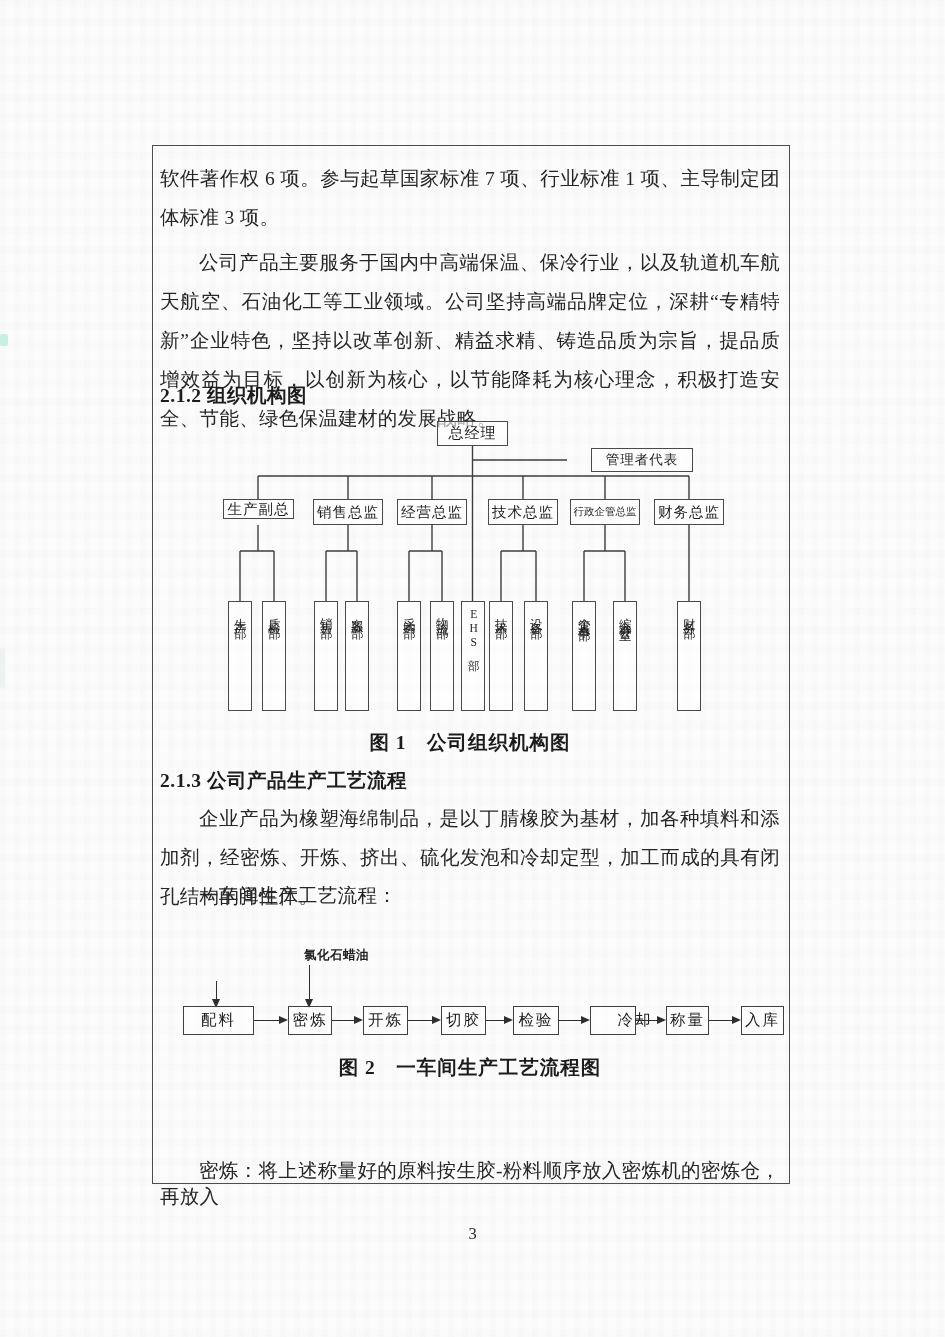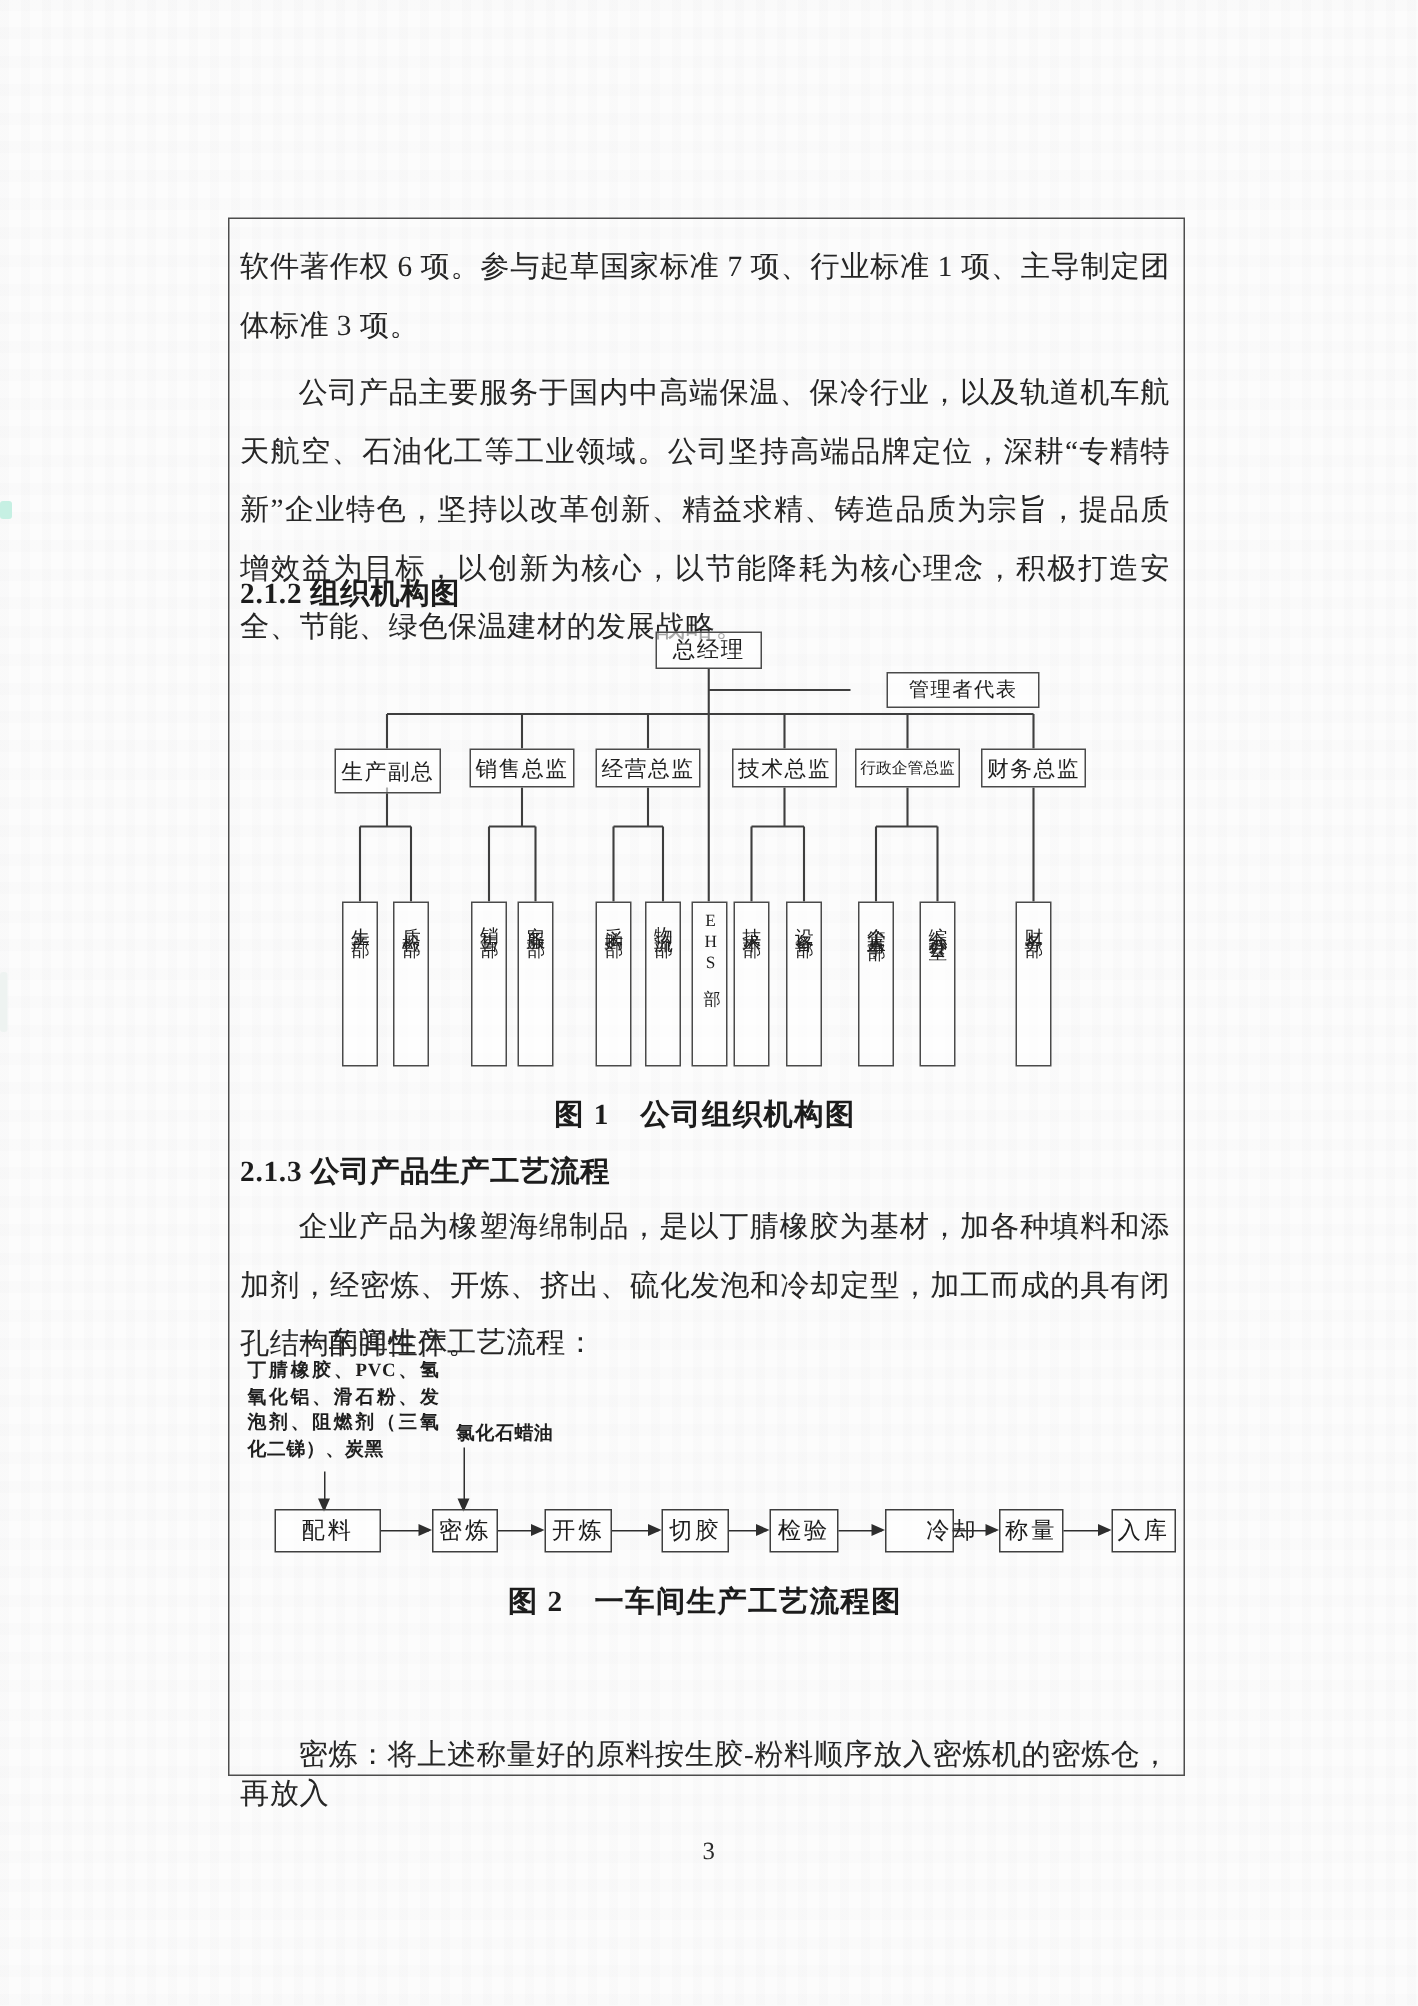--- a/index.html
+++ b/index.html
@@ -101,21 +101,21 @@
                  M188 109 V135 M166 135 H197 M166 135 V185 M197 135 V185
                  M272 109 V135 M249 135 H282 M249 135 V185 M282 135 V185
                  M363 109 V135 M341 135 H376 M341 135 V185 M376 135 V185
                  M445 109 V135 M424 135 H465 M424 135 V185 M465 135 V185
                  M529 109 V185" fill="none" stroke="#3e3e3e" stroke-width="1.4"></path>
       </svg>
 
       <div class="obox h" style="left:277px;top:5px;width:71px;height:25px;font-size:15px;">总经理</div>
       <div class="obox h" style="left:407px;top:32px;width:102px;height:24px;font-size:13.5px;margin-left:24px;">管理者代表</div>
 
-      <div class="obox h" style="left:63px;top:83px;width:71px;height:30px;">生产副总</div>
+      <div class="obox h" style="left:63px;top:83px;width:71px;height:20px;">生产副总</div>
       <div class="obox h" style="left:153px;top:83px;width:70px;height:26px;">销售总监</div>
       <div class="obox h" style="left:237px;top:83px;width:70px;height:26px;text-align:center;">经营总监</div>
       <div class="obox h" style="left:328px;top:83px;width:70px;height:26px;">技术总监</div>
       <div class="obox h" style="left:410px;top:83px;width:70px;height:26px;font-size:10.5px;letter-spacing:0;">行政企管总监</div>
       <div class="obox h" style="left:494px;top:83px;width:70px;height:26px;">财务总监</div>
 
       <div class="obox vbox" style="left:68px;top:185px;width:24px;height:110px;">生产部</div>
       <div class="obox vbox" style="left:102px;top:185px;width:24px;height:110px;">质检部</div>
       <div class="obox vbox" style="left:154px;top:185px;width:24px;height:110px;">销售部</div>
       <div class="obox vbox" style="left:185px;top:185px;width:24px;height:110px;">客服部</div>
@@ -131,21 +131,20 @@
 
     <div class="blk caption" style="top:583px;">图 1　公司组织机构图</div>
 
     <div class="blk heading" style="top:621px;">2.1.3 公司产品生产工艺流程</div>
 
     <div class="blk para indent" style="top:653px;">企业产品为橡塑海绵制品，是以丁腈橡胶为基材，加各种填料和添加剂，经密炼、开炼、挤出、硫化发泡和冷却定型，加工而成的具有闭孔结构的弹性体。</div>
 
     <div class="blk para indent" style="top:730px;">一车间生产工艺流程：</div>
 
     <div class="flow">
-      <div class="fnote" style="left:5px;top:2px;width:128px;">丁腈橡胶、PVC、氢氧化铝、滑石粉、发泡剂、阻燃剂（三氧化二锑）、炭黑</div>
       <div class="fnote" style="left:116px;top:44px;white-space:nowrap;margin-left:28px;">氯化石蜡油</div>
 
       <span class="varrow" style="left:56px;top:78px;height:25px;"></span>
       <span class="varrow" style="left:149px;top:62px;height:41px;"></span>
 
       <div class="fbox" style="left:23px;width:71px;">配料</div>
       <div class="fbox" style="left:128px;width:44px;">密炼</div>
       <div class="fbox" style="left:203px;width:45px;">开炼</div>
       <div class="fbox" style="left:281px;width:45px;">切胶</div>
       <div class="fbox" style="left:353px;width:46px;">检验</div>

